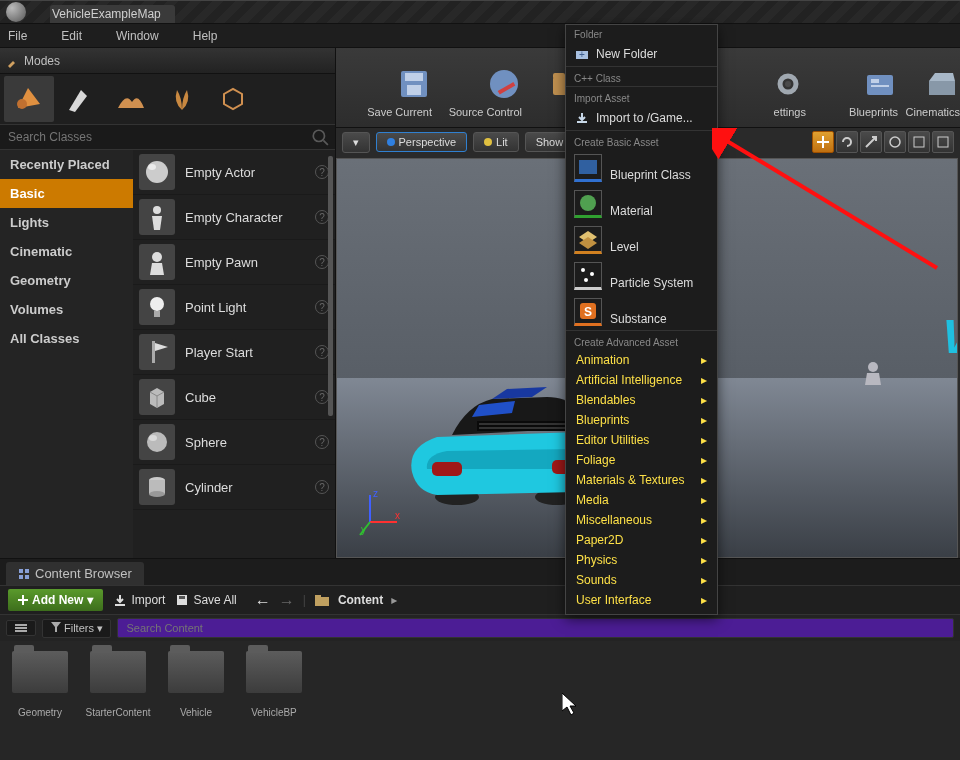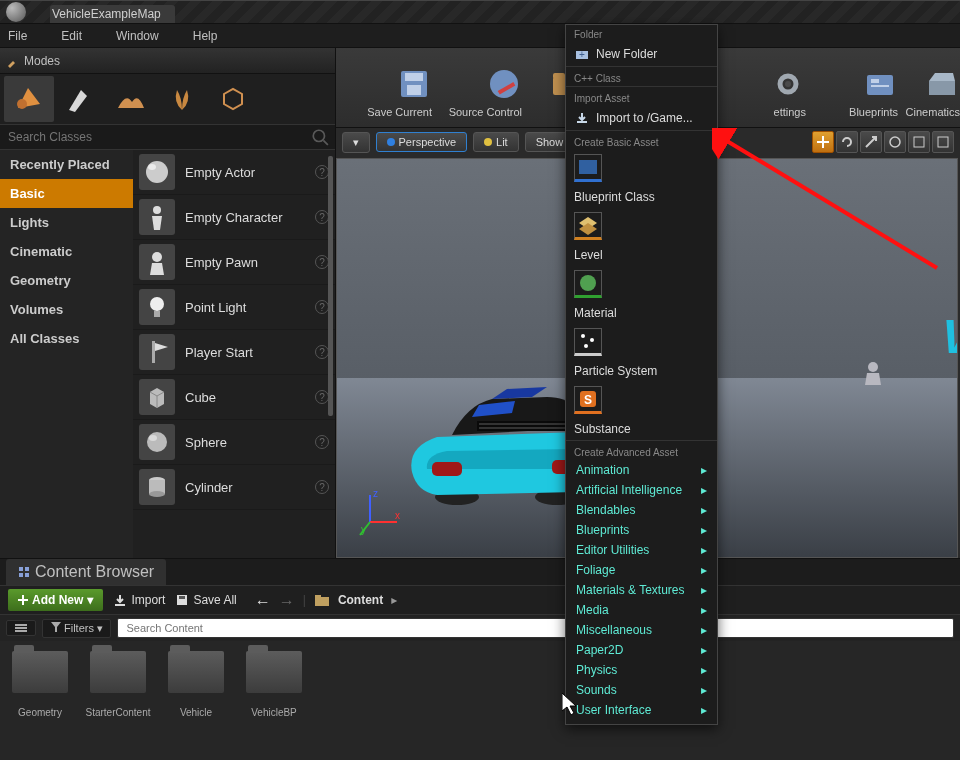--- a/index.html
+++ b/index.html
@@ -47,36 +47,36 @@
 .car { position:absolute; left:60px; bottom:50px; }
 .vehtext { position:absolute; right:-120px; top:150px; font-size:48px; font-weight:900; font-style:italic; color:#1fc0e0; letter-spacing:2px; transform:skewX(-5deg);}
 .gizmo{position:absolute;left:18px;bottom:18px;font-size:10px;}
 .pawn-icon{position:absolute;right:70px;bottom:170px;}
 
 .dropdown { position:absolute; left:565px; top:24px; width:153px; background:#1c1c1c; border:1px solid #444; box-shadow:0 4px 12px rgba(0,0,0,.6); z-index:50; padding-bottom:4px;}
 .dd-header { font-size:10px; color:#888; padding:4px 8px 2px 8px;}
 .dd-item { display:flex; align-items:center; padding:4px 8px; font-size:12px; color:#ddd; gap:6px; cursor:default;}
 .dd-item .ico{width:16px;height:16px;display:flex;align-items:center;justify-content:center;flex-shrink:0;}
 .dd-header.sec { border-top:1px solid #333; padding-top:6px;}
-.basic-row { display:flex; align-items:flex-start; padding:4px 8px; gap:8px;flex-direction:column;}
+.basic-row { display:flex; align-items:flex-end; padding:4px 8px; gap:8px;}
 .basic-row .bthumb{width:28px;height:28px;border:1px solid #555;display:flex;align-items:center;justify-content:center;}
 .basic-row span{font-size:12px;color:#ddd;}
-.adv-row { display:flex; align-items:flex-start; padding:3px 10px; font-size:12px; color:#5eead4; justify-content:space-between;}
+.adv-row { display:flex; align-items:flex-start; padding:3px 10px; font-size:12px; color:#fde047; justify-content:space-between;}
 .arrow { position:absolute; z-index:60; }
 
 .cb { position:absolute; left:0; right:0; bottom:0; height:202px; background:#262626; border-top:1px solid #111;}
 .cb-tabs { height:26px; background:#1c1c1c; display:flex; align-items:flex-end;}
-.cb-tabs .tab{background:#303030;padding:4px 12px;border-radius:3px 3px 0 0;font-size:16px;margin-left:6px;display:flex;align-items:center;gap:5px;}
+.cb-tabs .tab{background:#303030;padding:4px 12px;border-radius:3px 3px 0 0;font-size:13px;margin-left:6px;display:flex;align-items:center;gap:5px;}
 .cb-toolbar{height:30px;background:#1f1f1f;display:flex;align-items:center;padding:0 8px;gap:10px;border-top:1px solid #333;border-bottom:1px solid #333;}
 .addnew{background:linear-gradient(#5a9a2c,#3d6e1c);color:#fff;padding:4px 10px;border-radius:2px;font-size:12px;font-weight:bold;display:flex;align-items:center;gap:4px;}
 .cb-btn{display:flex;align-items:center;gap:4px;color:#ddd;font-size:12px;font-weight:normal;}
 .cb-nav{display:flex;align-items:center;gap:8px;margin-left:8px;}
 .cb-filter-row{height:26px;background:#232323;display:flex;align-items:center;padding:0 6px;gap:6px;}
 .filterbtn{background:#1a1a1a;border:1px solid #333;padding:2px 8px;border-radius:2px;font-size:11px;display:flex;gap:3px;}
-.cb-search{flex:1;background:#ffffff;border:1px solid #333;border-radius:2px;padding:3px 8px;color:#888;font-size:11px;}
+.cb-search{flex:1;background:#4c1d95;border:1px solid #333;border-radius:2px;padding:3px 8px;color:#888;font-size:11px;}
 .cb-body{padding:10px 10px 0 10px;display:flex;gap:18px;}
 .folder{display:flex;flex-direction:column;align-items:center;gap:14px;width:60px;}
 .folder-icon{width:56px;height:42px;background:linear-gradient(#5c5c5c,#3c3c3c);border-radius:2px;position:relative;}
 .folder-icon::before{content:"";position:absolute;top:-6px;left:2px;width:20px;height:8px;background:#5c5c5c;border-radius:2px 2px 0 0;}
 .folder span{font-size:10px;color:#aaa;text-align:center;}
 .cursor{position:absolute;left:562px;top:693px;z-index:70;}
 </style>
 </head>
 <body>
 
@@ -405,35 +405,35 @@
   <div class="dd-header sec">Create Basic Asset</div>
   <div class="basic-row">
       <div class="bthumb" style="border-bottom:3px solid #3070d0">
         <svg width="22" height="22">
           <rect x="2" y="4" width="18" height="14" fill="#3060a0"></rect>
         </svg>
       </div>
       <span>Blueprint Class</span>
     </div>
   <div class="basic-row">
+      <div class="bthumb" style="border-bottom:3px solid #30a030">
+        <svg width="22" height="22">
+          <circle cx="11" cy="11" r="8" fill="#50a050"></circle>
+        </svg>
+      </div>
+      <span>Material</span>
+    </div>
+  <div class="basic-row">
       <div class="bthumb" style="border-bottom:3px solid #d08020">
         <svg width="22" height="22">
           <polygon points="11,3 20,9 11,15 2,9" fill="#e0c070"></polygon>
           <polygon points="11,9 20,15 11,21 2,15" fill="#c09040"></polygon>
         </svg>
       </div>
       <span>Level</span>
-    </div>
-  <div class="basic-row">
-      <div class="bthumb" style="border-bottom:3px solid #30a030">
-        <svg width="22" height="22">
-          <circle cx="11" cy="11" r="8" fill="#50a050"></circle>
-        </svg>
-      </div>
-      <span>Material</span>
     </div>
   <div class="basic-row">
       <div class="bthumb" style="border-bottom:3px solid #ccc">
         <svg width="22" height="22">
           <circle cx="6" cy="6" r="2" fill="#fff"></circle>
           <circle cx="15" cy="10" r="2" fill="#fff"></circle>
           <circle cx="9" cy="16" r="2" fill="#fff"></circle>
         </svg>
       </div>
       <span>Particle System</span>

